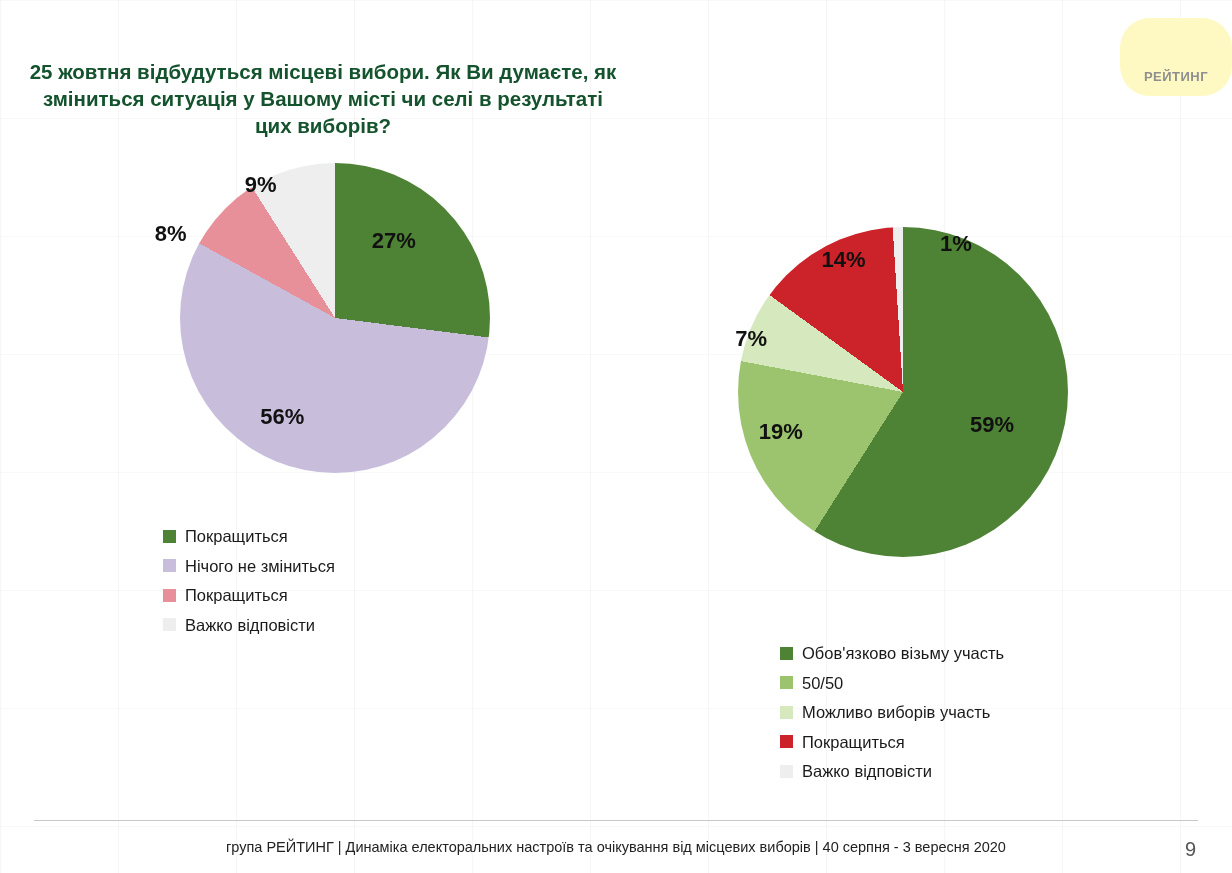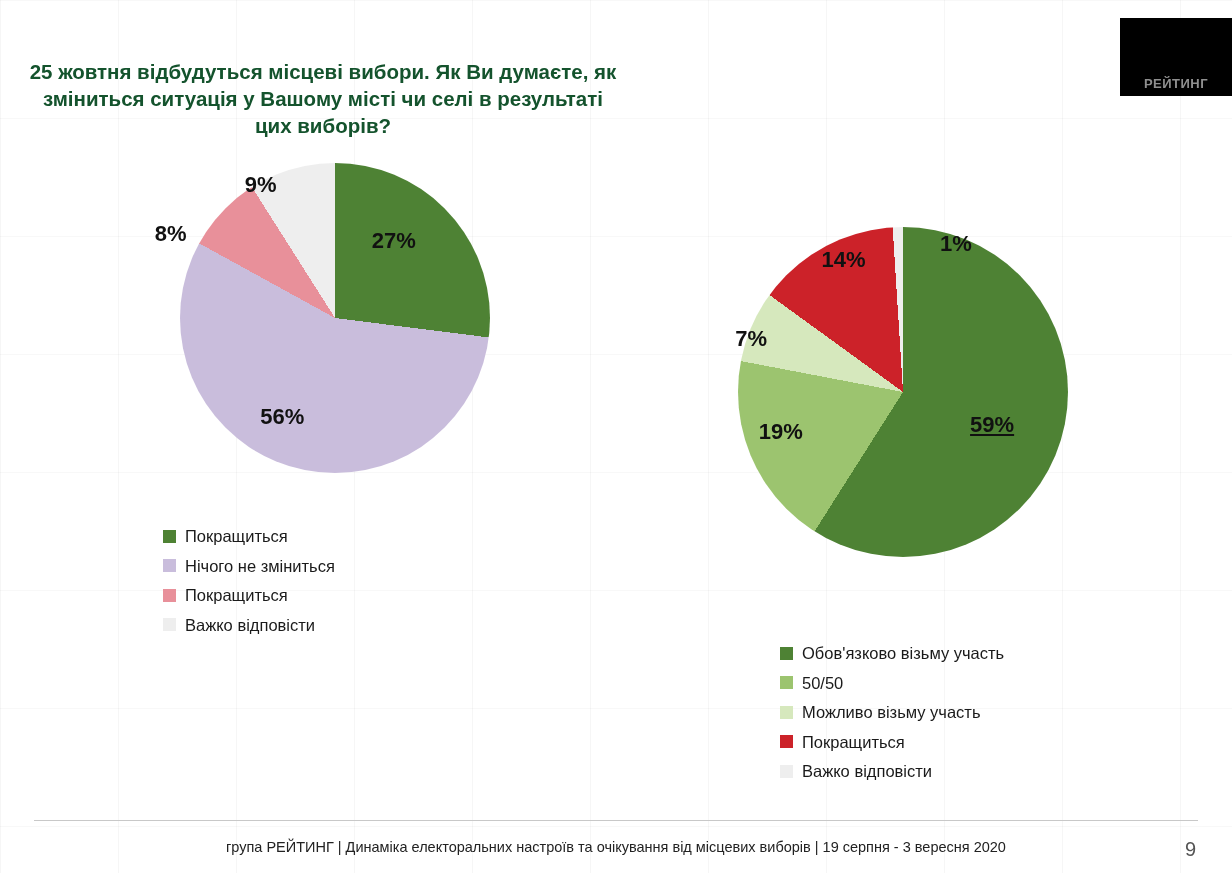--- a/index.html
+++ b/index.html
@@ -26,26 +26,27 @@
     background-size: 118px 118px;
     pointer-events: none;
   }
 
   .logo-box {
     position: absolute;
     right: 0;
     top: 18px;
     width: 112px;
     height: 78px;
-    background: #000000;
+    background: #fef9c3;
     display: flex;
     align-items: flex-end;
     justify-content: center;
-    padding-bottom: 5px;
+    padding-bottom: 12px;
     box-sizing: border-box;
+    border-radius: 30px;
   }
   .logo-box .logo-text {
     font-size: 13px;
     font-weight: bold;
     color: #8f8f8f;
     letter-spacing: 0.5px;
   }
 
   
   .chart-block { position: absolute; }
@@ -166,47 +167,47 @@
 <div class="chart-block" style="left:640px; top:205px; width:560px;">
 
   <div class="pie-wrap" style="margin-top:22px; height:350px;">
     <div class="pie" style="position:absolute; left:98px; top:0; width:330px; height:330px;
                 background: conic-gradient(
                   #4e8234 0deg 212.4deg,
                   #9cc46f 212.4deg 280.8deg,
                   #d6e8bd 280.8deg 306deg,
                   #cc2229 306deg 356.4deg,
                   #eeeeee 356.4deg 360deg);">
-      <div class="slice-label" style="left:77%; top:60%;text-decoration:underline;">59%</div>
+      <div class="slice-label" style="left:77%; top:60%;">59%</div>
       <div class="slice-label" style="left:13%; top:62%;">19%</div>
       <div class="slice-label" style="left:4%; top:34%;">7%</div>
       <div class="slice-label" style="left:32%; top:10%;">14%</div>
       <div class="slice-label" style="left:66%; top:5%;">1%</div>
     </div>
   </div>
 
   <div class="legend" style="left:140px; top:440px;">
     <div class="legend-item">
       <span class="legend-swatch" style="background:#4e8234;"></span>
       <span class="legend-label">Обов'язково візьму участь</span>
     </div>
     <div class="legend-item">
       <span class="legend-swatch" style="background:#9cc46f;"></span>
       <span class="legend-label">50/50</span>
     </div>
     <div class="legend-item">
       <span class="legend-swatch" style="background:#d6e8bd;"></span>
-      <span class="legend-label">Можливо візьму участь</span>
+      <span class="legend-label">Можливо виборів участь</span>
     </div>
     <div class="legend-item">
       <span class="legend-swatch" style="background:#cc2229;"></span>
       <span class="legend-label">Покращиться</span>
     </div>
     <div class="legend-item">
       <span class="legend-swatch" style="background:#eeeeee;"></span>
       <span class="legend-label">Важко відповісти</span>
     </div>
   </div>
 </div>
 
 <div class="footer-rule"></div>
-<div class="footer-text">група РЕЙТИНГ | Динаміка електоральних настроїв та очікування від місцевих виборів | 19 серпня - 3 вересня 2020</div>
+<div class="footer-text">група РЕЙТИНГ | Динаміка електоральних настроїв та очікування від місцевих виборів | 40 серпня - 3 вересня 2020</div>
 <div class="page-number">9</div>
 
 </body></html>

